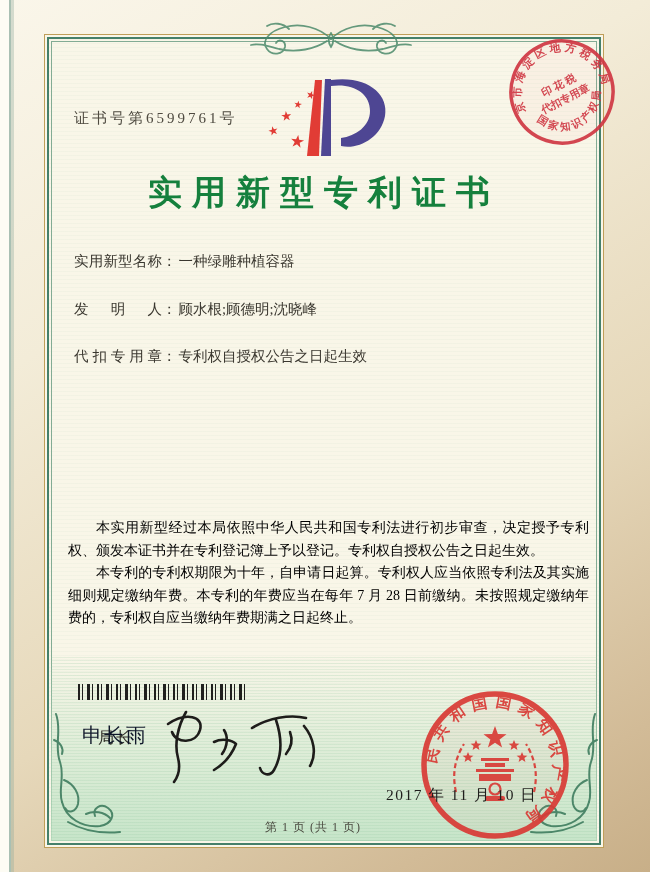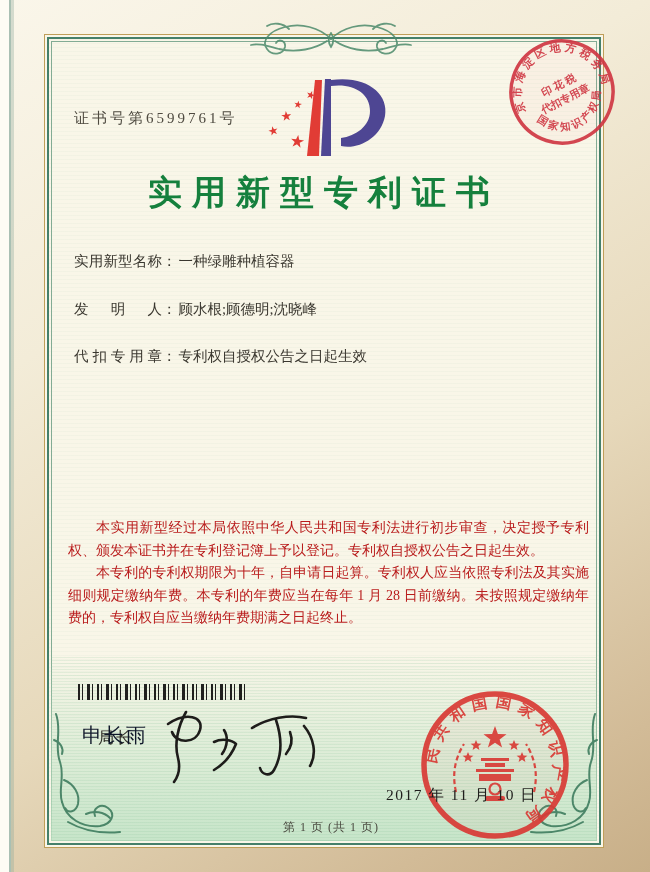--- a/index.html
+++ b/index.html
@@ -23,33 +23,33 @@
       linear-gradient(to top,rgba(190,226,196,0.85),rgba(190,226,196,0.35) 60%,rgba(190,226,196,0));}
   
   .cert-no{position:absolute;left:74px;top:80px;font-size:15px;letter-spacing:3px;color:#4e4a40;margin-top:29px;}
   .title{position:absolute;left:45px;top:170px;width:558px;text-align:center;
     font-size:34px;font-weight:bold;letter-spacing:10px;color:#15803d;}
   .fields{position:absolute;left:74px;top:252px;width:490px;}
   .field-row{height:24px;margin-bottom:23.5px;font-size:14.5px;color:#3a372f;white-space:nowrap;}
   .field-label{display:inline-block;width:88px;text-align:justify;text-align-last:justify;}
   .field-colon{display:inline-block;margin-right:2px;}
   .paras{position:absolute;left:68px;top:517px;width:521px;font-size:14px;line-height:22.6px;
-    color:#b91c1c;text-align:justify;}
+    color:#000000;text-align:justify;}
   .paras p{margin:0;text-indent:2em;}
   .barcode{position:absolute;left:78px;top:684px;width:170px;height:16px;
     background:repeating-linear-gradient(90deg,
       #20201e 0 2px,transparent 2px 4px,#20201e 4px 5px,transparent 5px 9px,
       #20201e 9px 12px,transparent 12px 14px,#20201e 14px 15px,transparent 15px 19px);}
   .signer-title{position:absolute;left:98px;top:728px;font-size:16px;color:#2e2c26;letter-spacing:2px;}
   .signer-name{position:absolute;left:82px;top:722px;font-size:20px;color:#0f172a;letter-spacing:2px;}
   .signature{position:absolute;left:152px;top:698px;}
   .seal{position:absolute;left:412px;top:682px;opacity:.92;}
   .issue-date{position:absolute;left:386px;top:785px;font-size:15.5px;letter-spacing:1.5px;
     color:#1f1e1c;z-index:5;}
-  .page-footer{position:absolute;left:52px;top:819px;width:558px;text-align:center;
+  .page-footer{position:absolute;left:34px;top:819px;width:558px;text-align:center;
     font-size:12px;color:#4a4a40;letter-spacing:1px;}
   .tax-stamp{position:absolute;left:500px;top:30px;transform:rotate(-27deg);opacity:.9;}
   .logo{position:absolute;left:255px;top:74px;}
   .ornament-top{position:absolute;left:231px;top:19px;}
   .flourish{position:absolute;}
   .flourish-left{left:46px;top:710px;}
   .flourish-right{left:527px;top:710px;transform:scaleX(-1);}
 </style>
 </head>
 <body>
@@ -136,21 +136,21 @@
   <div class="field-row">
     <span class="field-label">发明人</span><span class="field-colon">：</span><span>顾水根;顾德明;沈晓峰</span>
   </div>
   <div class="field-row">
     <span class="field-label">代扣专用章</span><span class="field-colon">：</span><span>专利权自授权公告之日起生效</span>
   </div>
 </div>
 
 <div class="paras">
   <p>本实用新型经过本局依照中华人民共和国专利法进行初步审查，决定授予专利权、颁发本证书并在专利登记簿上予以登记。专利权自授权公告之日起生效。</p>
-  <p>本专利的专利权期限为十年，自申请日起算。专利权人应当依照专利法及其实施细则规定缴纳年费。本专利的年费应当在每年 1 月 28 日前缴纳。未按照规定缴纳年费的，专利权自应当缴纳年费期满之日起终止。</p>
+  <p>本专利的专利权期限为十年，自申请日起算。专利权人应当依照专利法及其实施细则规定缴纳年费。本专利的年费应当在每年 7 月 28 日前缴纳。未按照规定缴纳年费的，专利权自应当缴纳年费期满之日起终止。</p>
 </div>
 
 <div class="barcode"></div>
 
 <div class="signer-title">局长</div>
 <div class="signer-name">申长雨</div>
 
 <svg class="signature" width="200" height="95" viewBox="0 0 200 95">
   <g stroke="#1d1c1a" stroke-width="2.6" fill="none" stroke-linecap="round" stroke-linejoin="round">
     <path d="M34,14 C26,28 22,46 26,60 C28,68 28,76 22,84"></path>

